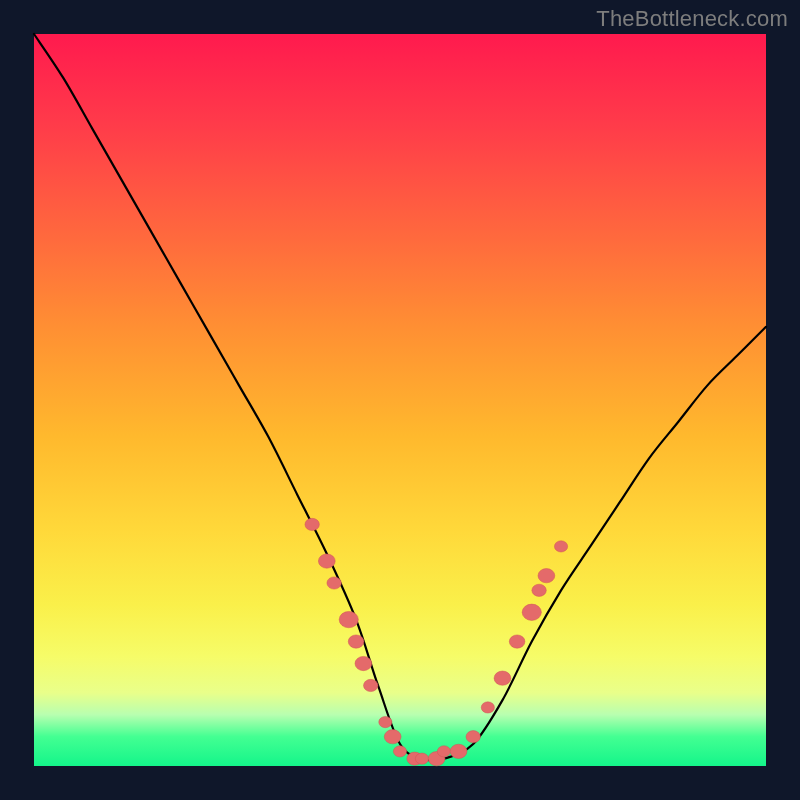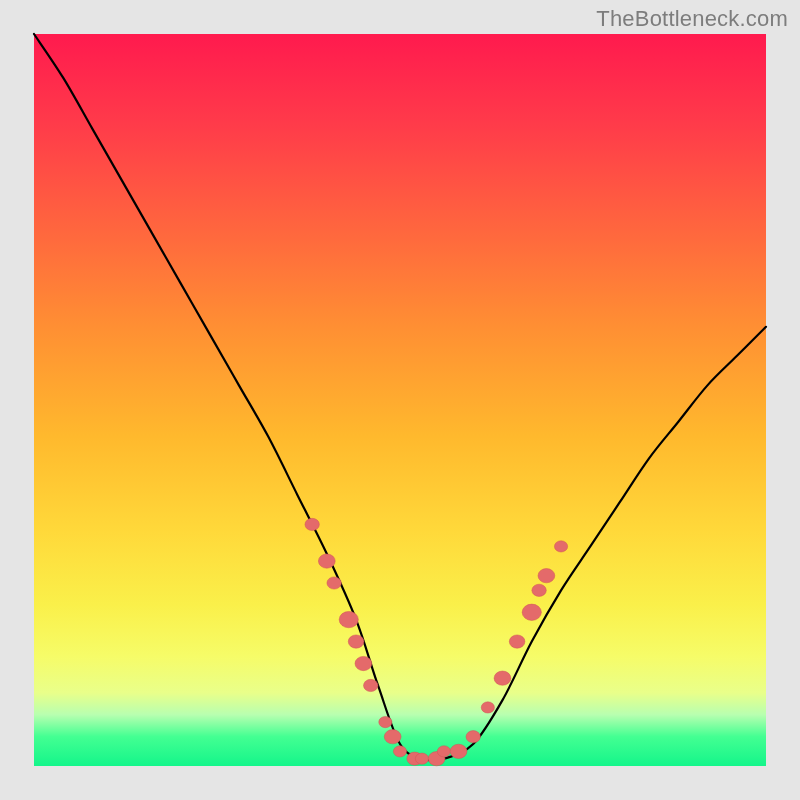--- a/index.html
+++ b/index.html
@@ -8,21 +8,21 @@
     width: 800px;
     height: 800px;
     overflow: hidden;
     background: #000;
     font-family: Arial, Helvetica, sans-serif;
   }
   .frame {
     position: relative;
     width: 800px;
     height: 800px;
-    background: #e5e5e5;
+    background: #0f172a;
   }
   .plot-area {
     position: absolute;
     left: 34px;
     top: 34px;
     width: 732px;
     height: 732px;
     
     background: linear-gradient(
       to bottom,

